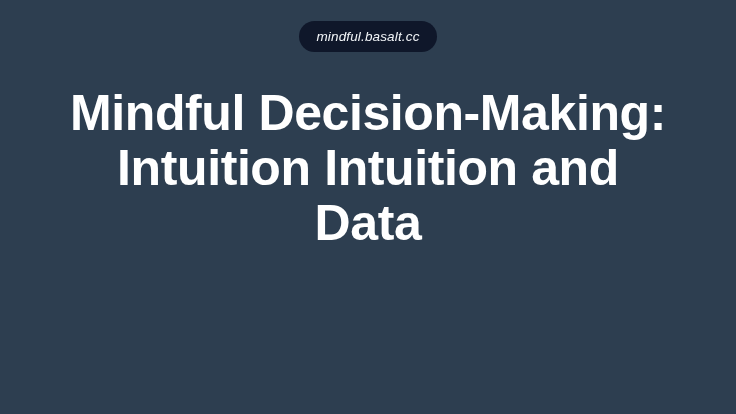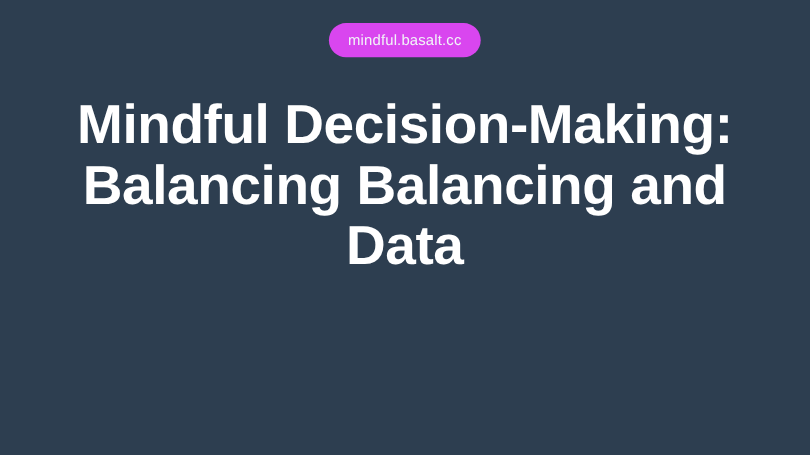--- a/index.html
+++ b/index.html
@@ -27,21 +27,22 @@
   }
 
   .domain-pill {
     margin-top: 21px;
     height: 31px;
     display: flex;
     align-items: center;
     justify-content: flex-start;
     padding: 0 17px;
     border-radius: 16px;
-    background: #d946ef;
+    background: #0f172a;
+    font-style: italic;
   }
 
   .domain-pill-label {
     font-family: "Liberation Sans", sans-serif;
     font-size: 13.5px;
     font-weight: 400;
     letter-spacing: 0.15px;
     color: #f2f5f8;
     white-space: nowrap;
     line-height: 1;
@@ -68,16 +69,16 @@
 </head>
 <body>
 
 <div class="og-card">
 
   <div class="domain-pill">
     <span class="domain-pill-label">mindful.basalt.cc</span>
   </div>
 
   <div class="title-block">
-    <h1 class="og-title">Mindful Decision-Making: Balancing Balancing and Data</h1>
+    <h1 class="og-title">Mindful Decision-Making: Intuition Intuition and Data</h1>
   </div>
 
 </div>
 
 </body></html>

